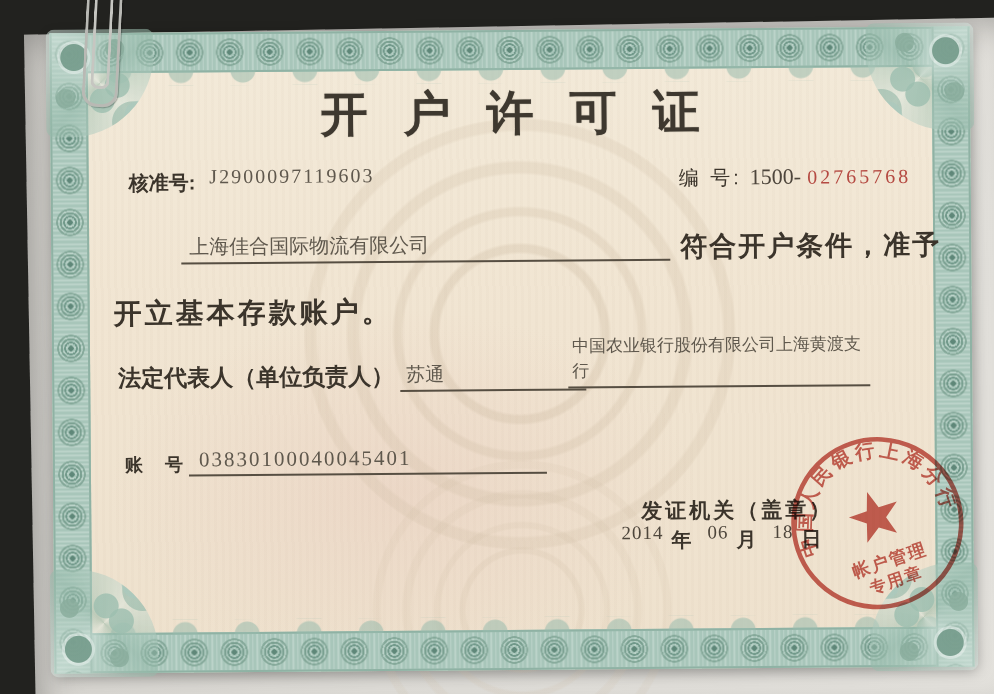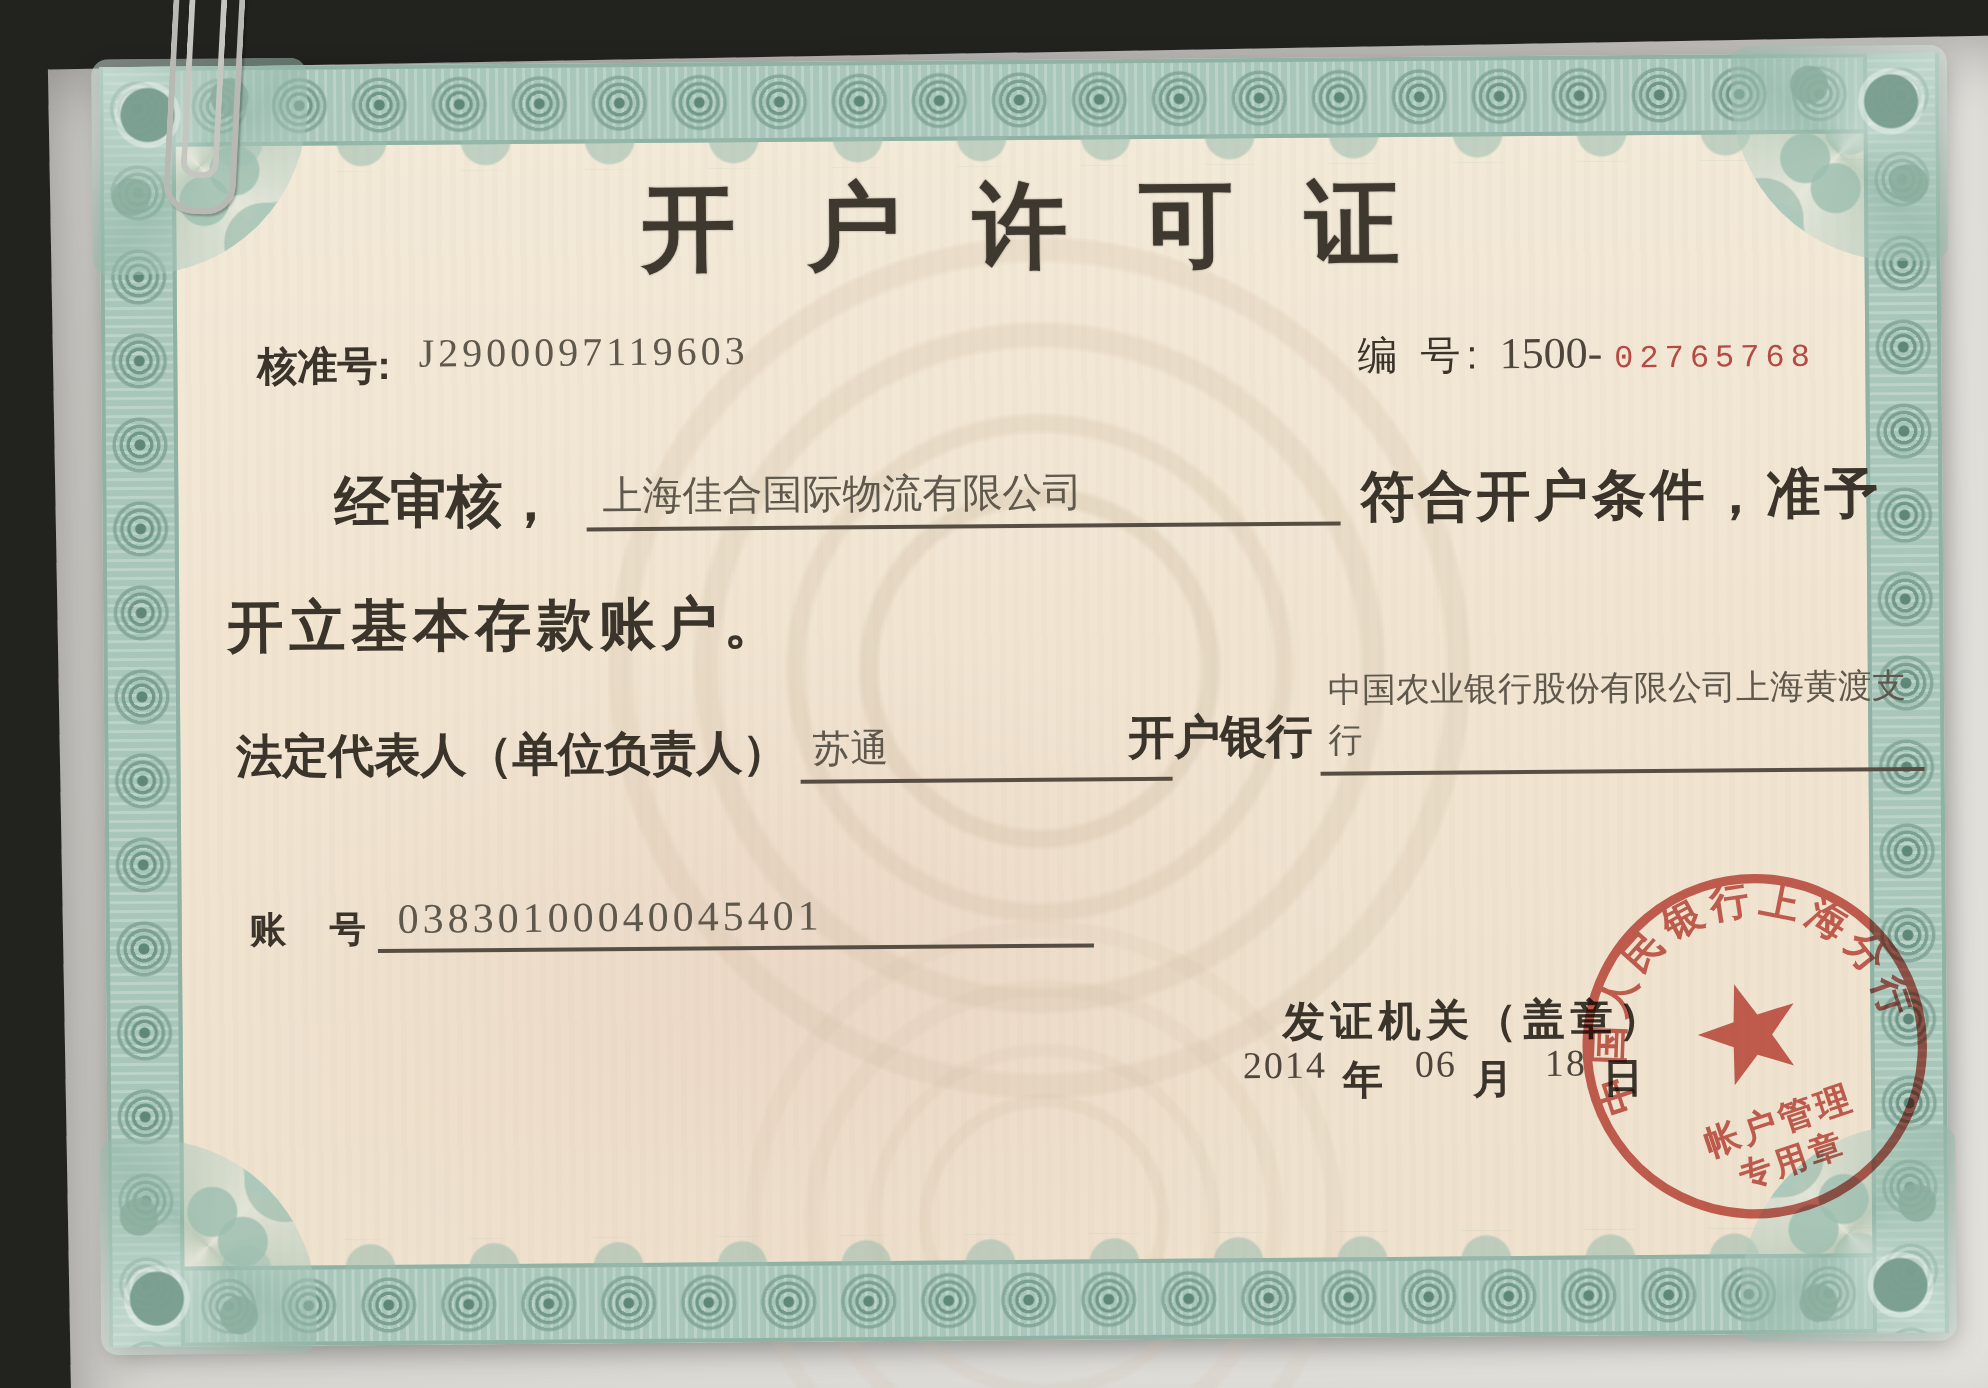--- a/index.html
+++ b/index.html
@@ -95,21 +95,21 @@
     position:absolute;left:0;right:0;top:52px;text-align:center;
     font-size:47px;font-weight:700;letter-spacing:36px;padding-left:36px;
     color:#3e382f;text-shadow:0 0 1px rgba(62,56,47,.6);
   }
   .row-approval{position:absolute;left:78px;top:137px;font-size:20px;}
   .row-approval .lbl{font-weight:700;}
   .row-approval .val{font-size:20px;letter-spacing:2px;position:relative;top:-6px;margin-left:14px;}
   .row-serial{position:absolute;left:628px;top:136px;font-size:20px;white-space:nowrap;}
   .row-serial .lbl{font-weight:400;letter-spacing:3px;}
   .row-serial .prefix{font-family:"Liberation Serif","DejaVu Serif",serif;font-size:22px;color:#4e463c;margin-left:8px;}
-  .row-serial .num{font-family:Liberation Mono, monospace;font-size:16px;letter-spacing:3px;color:#b54a42;margin-left:6px;}
+  .row-serial .num{font-family:Liberation Serif, serif;font-size:20px;letter-spacing:3px;color:#b54a42;margin-left:6px;}
   .row-review{position:absolute;left:116px;top:200px;width:774px;display:flex;align-items:flex-end;}
   .row-review .lead{font-size:28px;font-weight:700;white-space:nowrap;}
   .row-review .field{flex:1;border-bottom:2px solid #564e42;margin:0 10px 4px 14px;padding:0 4px 2px 8px;font-size:20px;}
   .row-review .tail{font-size:27px;font-weight:700;white-space:nowrap;letter-spacing:2px;}
   .row-account-type{position:absolute;left:62px;top:262px;font-size:28px;font-weight:700;letter-spacing:3px;}
   .row-legal{position:absolute;left:66px;top:330px;display:flex;align-items:flex-end;}
   .row-legal .lbl{font-size:23px;font-weight:700;white-space:nowrap;}
   .row-legal .field{width:176px;border-bottom:2px solid #564e42;margin-left:6px;padding:0 4px 2px 6px;font-size:19px;}
   .row-bank{position:absolute;left:512px;top:305px;display:flex;align-items:flex-end;}
   .row-bank .lbl{font-size:23px;font-weight:700;white-space:nowrap;position:relative;top:-4px;}
@@ -161,34 +161,32 @@
 
   <div class="row-approval ink">
     <span class="lbl">核准号:</span><span class="val fillval">J2900097119603</span>
   </div>
 
   <div class="row-serial ink">
     <span class="lbl">编 号:</span><span class="prefix">1500-</span><span class="num">02765768</span>
   </div>
 
   <div class="row-review ink">
-    <span class="lead">经审核，</span>
     <span class="field fillval">上海佳合国际物流有限公司</span>
     <span class="tail">符合开户条件，准予</span>
   </div>
 
   <div class="row-account-type ink">开立基本存款账户。</div>
 
   <div class="row-legal ink">
     <span class="lbl">法定代表人（单位负责人）</span>
     <span class="field fillval">苏通</span>
   </div>
 
   <div class="row-bank ink">
-    <span class="lbl">开户银行</span>
     <span class="field fillval">中国农业银行股份有限公司上海黄渡支行</span>
   </div>
 
   <div class="row-acctno ink">
     <span class="lbl">账　号</span>
     <span class="field fillval">03830100040045401</span>
   </div>
 
   <div class="issuer ink">发证机关（盖章）</div>
 

